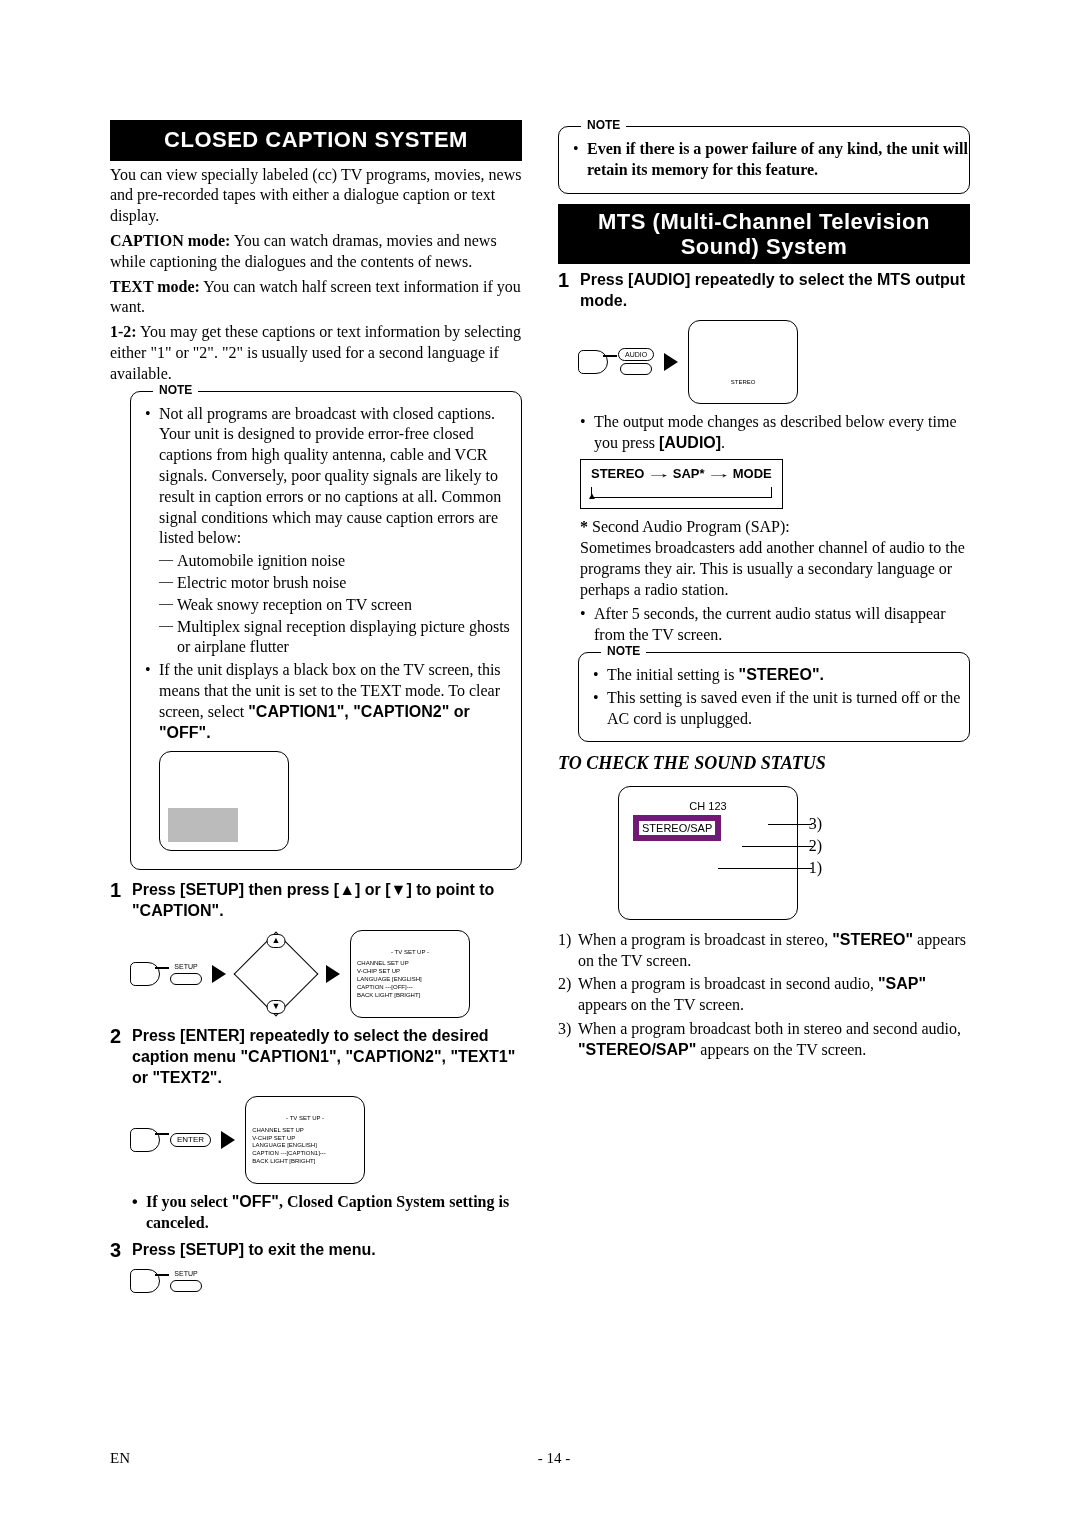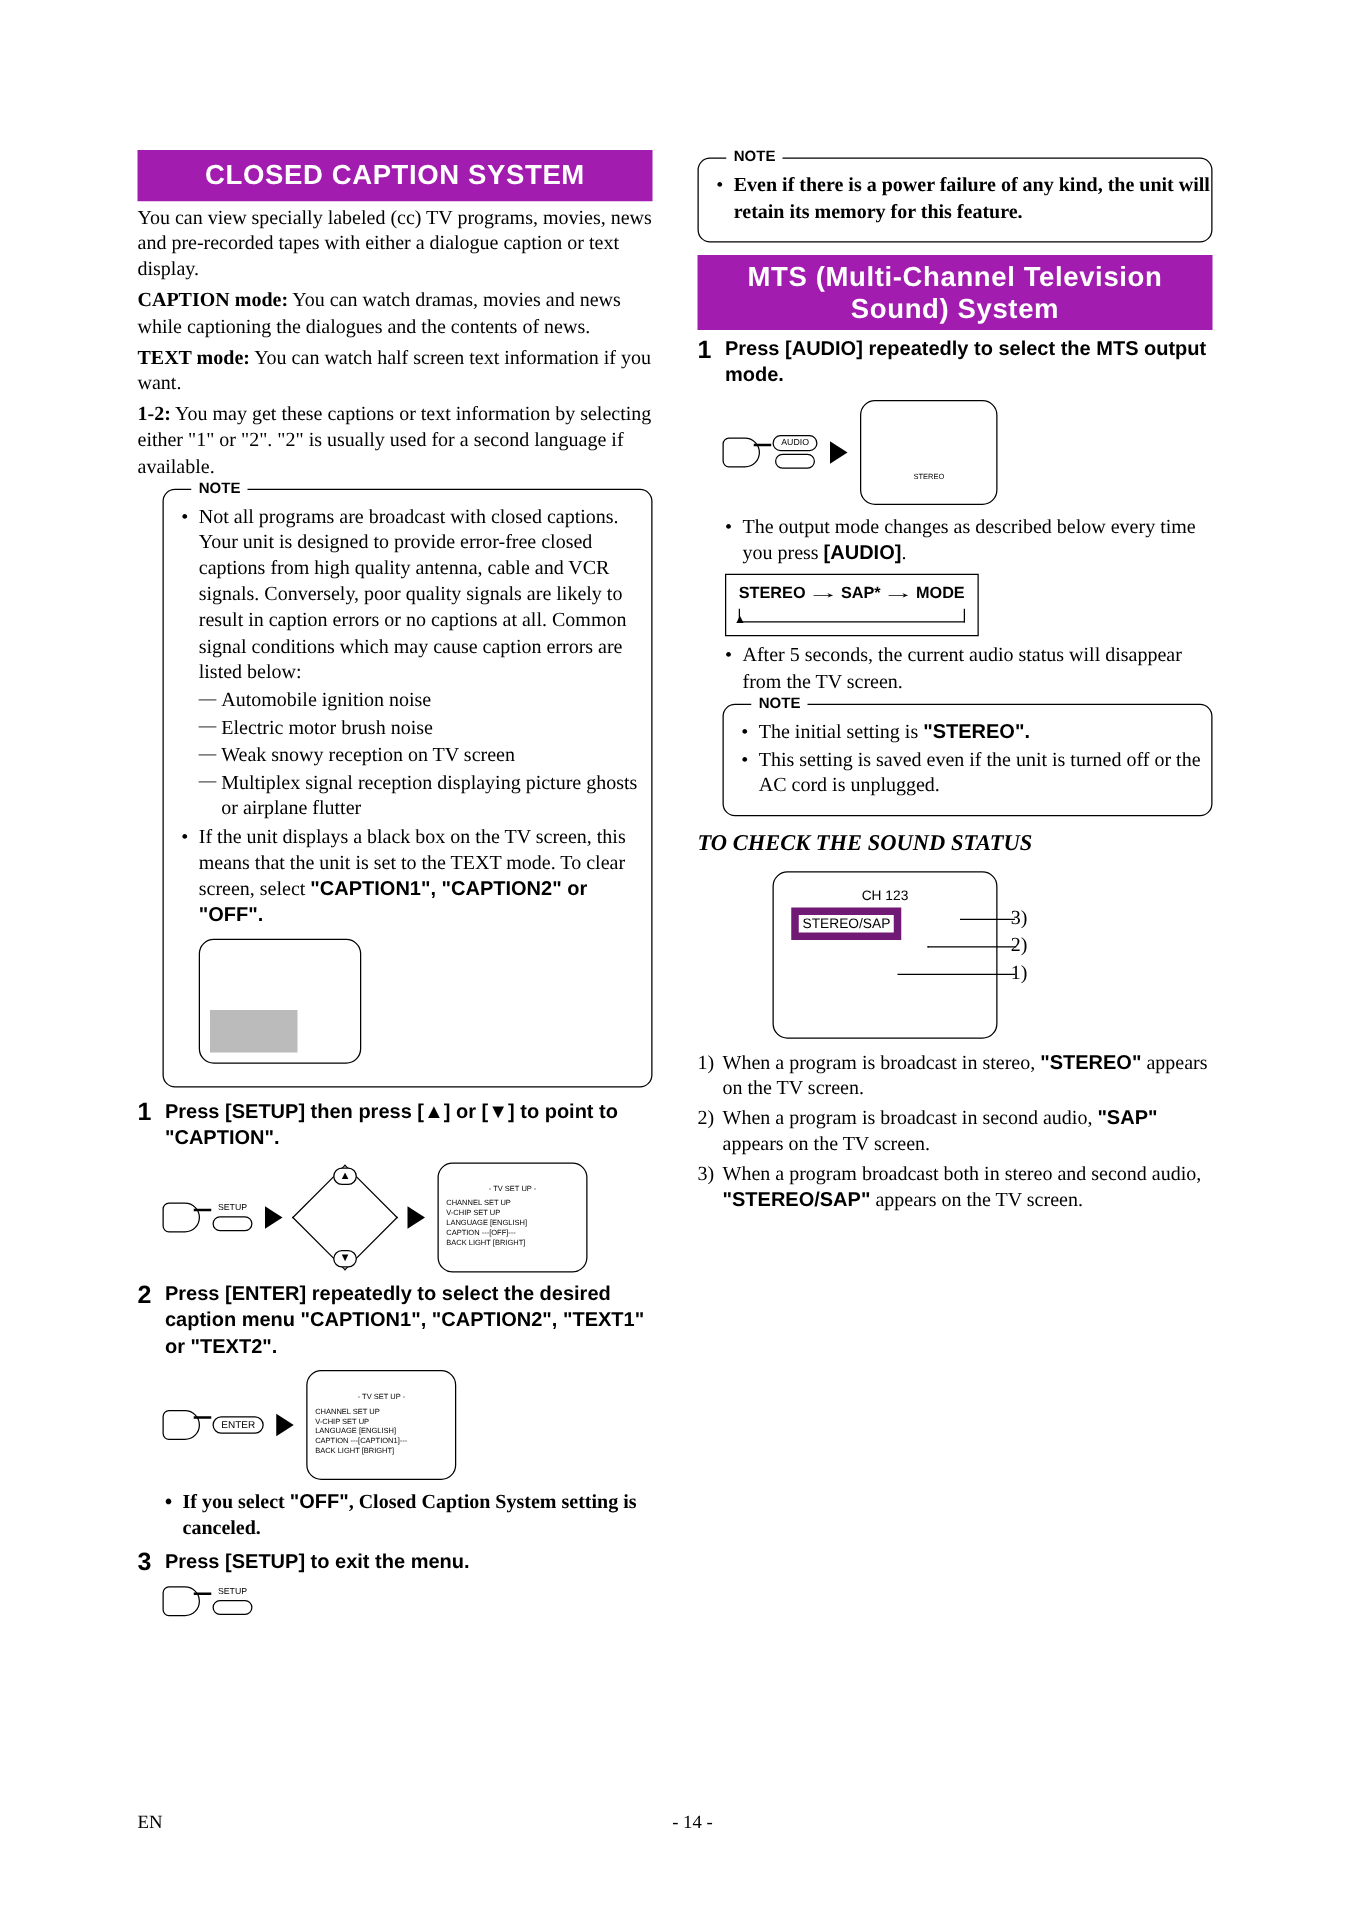--- a/index.html
+++ b/index.html
@@ -18,21 +18,21 @@
     position: relative;
   }
   .columns {
     display: flex;
     gap: 36px;
   }
   .col {
     width: 50%;
   }
   .heading-box {
-    background: #a21caf;
+    background: #000000;
     color: #fff;
     font-family: Arial, Helvetica, sans-serif;
     font-weight: bold;
     text-align: center;
     padding: 6px 4px;
     letter-spacing: 0.5px;
   }
   .h-closed { font-size: 22px; }
   .h-mts { font-size: 22px; line-height: 1.15; padding: 5px 4px; }
   .italic-sub {
@@ -377,20 +377,24 @@
         <span>STEREO</span>
         <span class="arrow">→</span>
         <span>SAP*</span>
         <span class="arrow">→</span>
         <span>MODE</span>
         <div style="border:1px solid #000; border-top:none; height:10px; margin-top:4px; position:relative;">
           <span style="position:absolute; left:-5px; top:2px; font-size:10px;">▲</span>
         </div>
       </div>
 
+      <p style="margin-left:22px;">
+        <b>*</b><span> Second Audio Program (SAP):</span><br>
+        <span>Sometimes broadcasters add another channel of audio to the programs they air. This is usually a secondary language or perhaps a radio station.</span>
+      </p>
       <ul class="bul" style="margin-left:22px;">
         <li>After 5 seconds, the current audio status will disappear from the TV screen.</li>
       </ul>
 
       <div class="note-box" style="margin-left:20px;">
         <div class="note-label">NOTE</div>
         <ul class="bul">
           <li><span>The initial setting is </span><span class="inline-sans">"STEREO".</span></li>
           <li>This setting is saved even if the unit is turned off or the AC cord is unplugged.</li>
         </ul>

